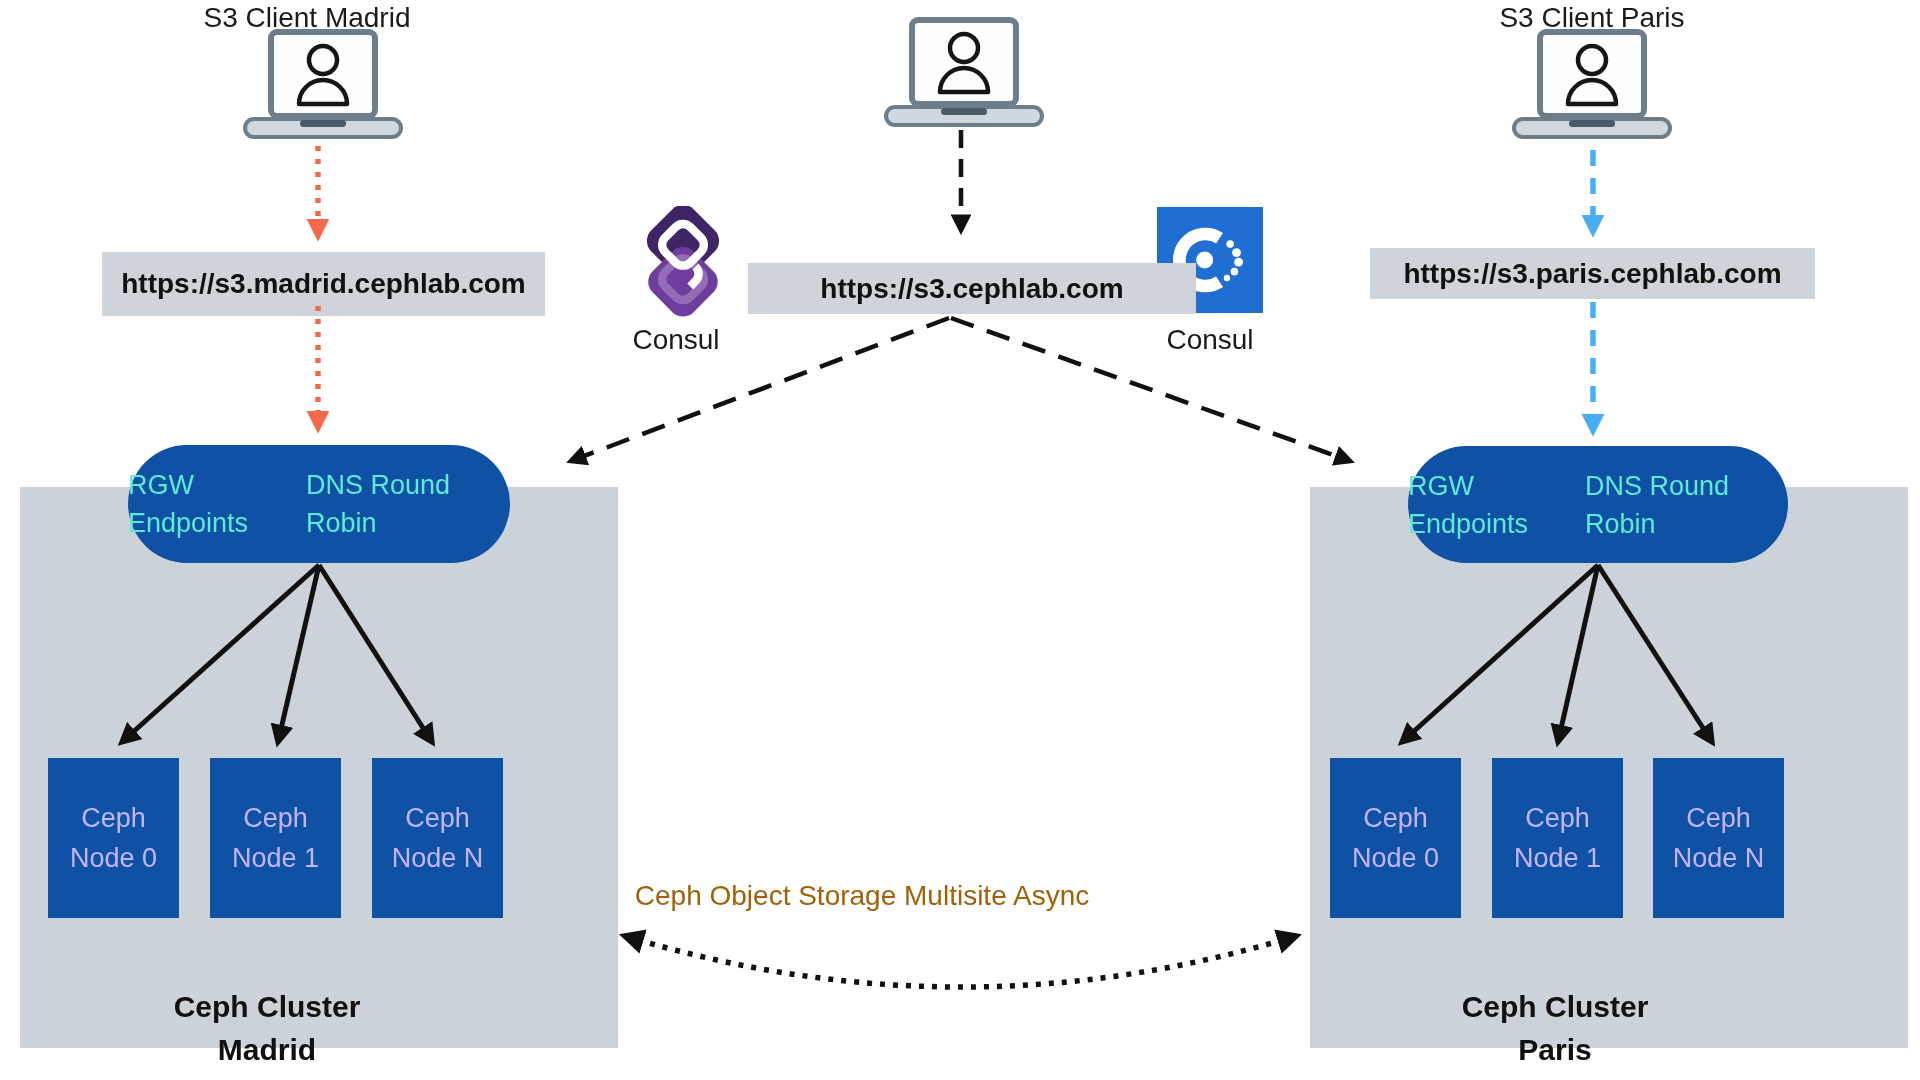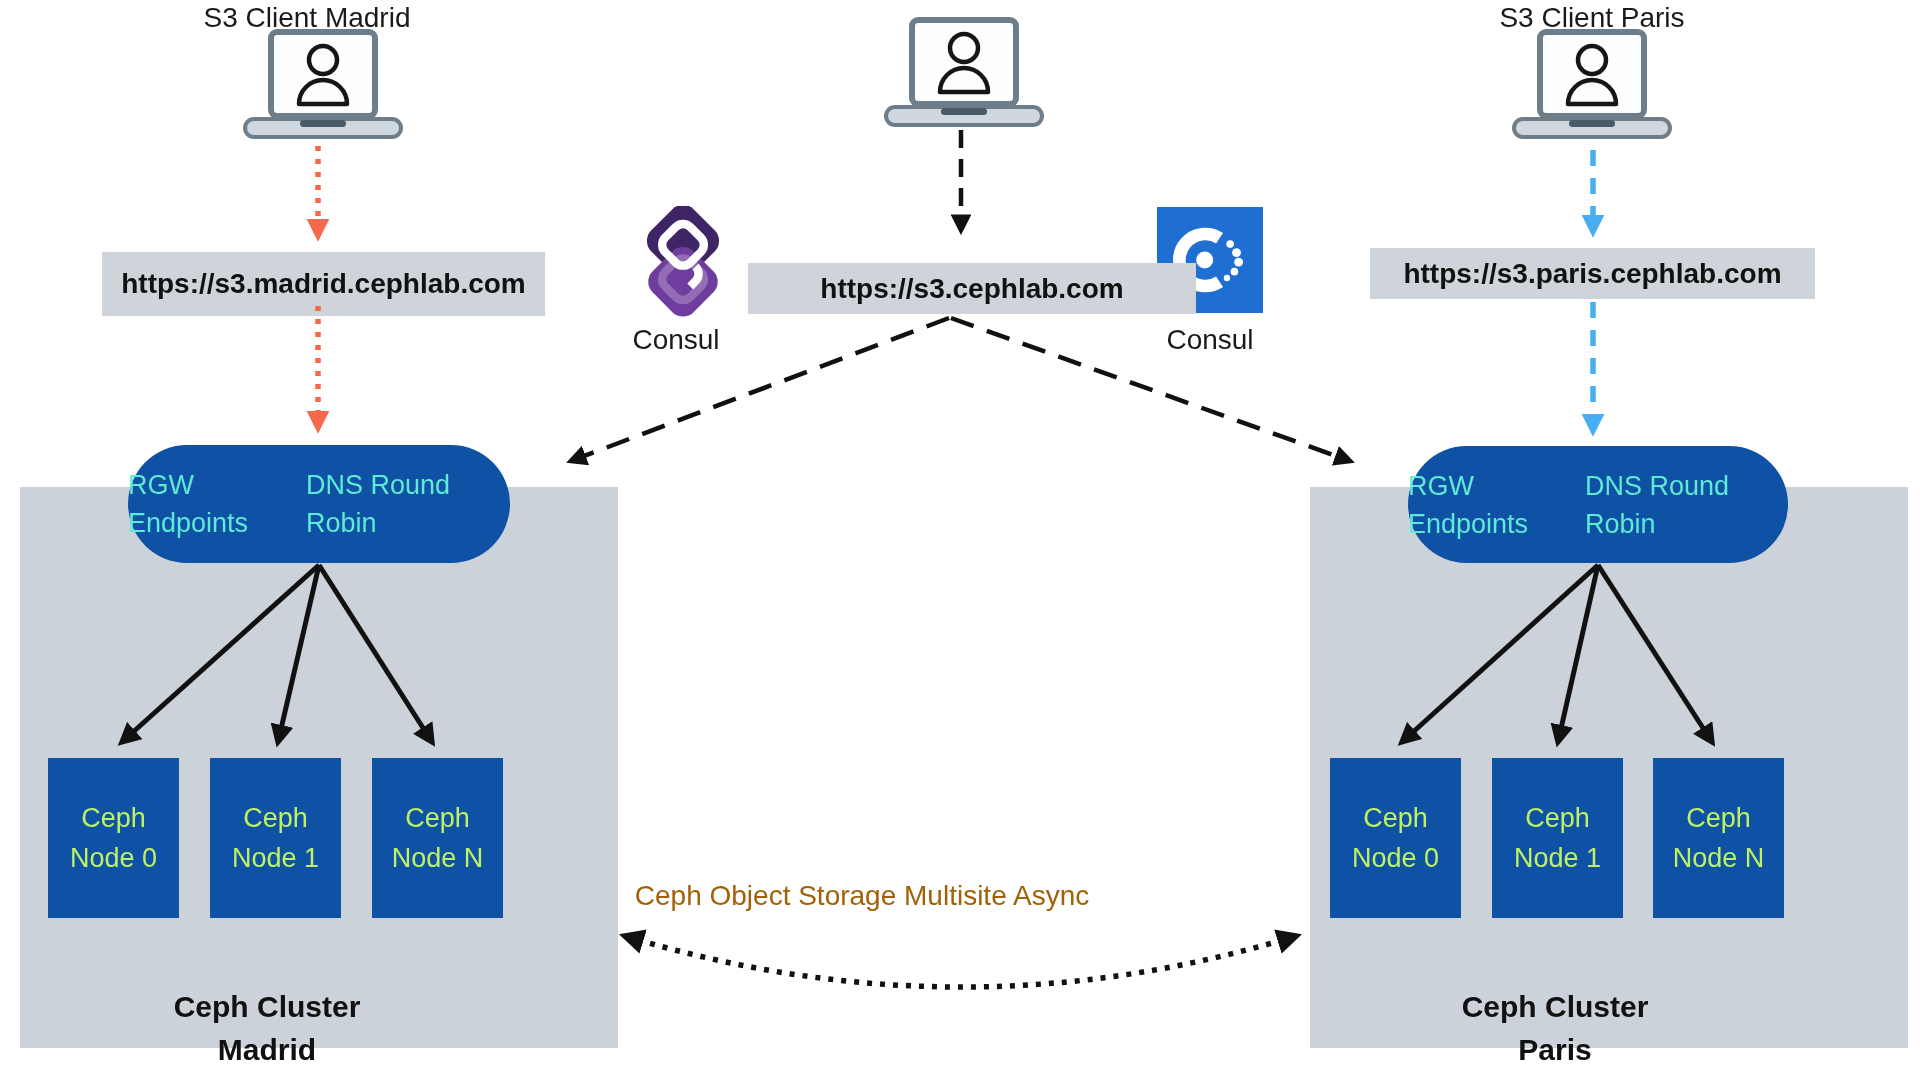--- a/index.html
+++ b/index.html
@@ -8,21 +8,21 @@
   .abs{position:absolute;}
 
   .client-title{width:400px;text-align:center;font-size:28px;font-weight:400;color:#1a1a1a;}
   .url-label{background:#ced4da;display:flex;align-items:center;justify-content:center;
              font-weight:700;font-size:28px;color:#111;white-space:nowrap;}
   .svc-label{width:200px;text-align:center;font-size:28px;color:#1a1a1a;}
 
   .cluster{background:#ccd2d9;}
   .pill{background:#0f51a5;border-radius:60px;display:flex;flex-direction:row;
         align-items:center;justify-content:space-between;color:#5eead4;font-size:27px;line-height:38px;z-index:3;}
-  .node{background:#0f51a5;color:#bef264;display:flex;align-items:center;justify-content:center;
+  .node{background:#0f51a5;color:#c4b5fd;display:flex;align-items:center;justify-content:center;
         text-align:center;font-size:27px;line-height:40px;z-index:3;padding:0 1px;box-sizing:border-box;}
   .cluster-name{width:300px;text-align:center;font-weight:700;font-size:30px;line-height:43px;color:#111;margin-top:43px;}
   .repl-label{width:500px;text-align:center;font-size:28px;line-height:40px;color:#a16207;}
 
   .overlay{left:0;top:0;z-index:4;pointer-events:none;}
   .icon-defs{position:absolute;width:0;height:0;overflow:hidden;}
 </style>
 </head>
 <body>
 

